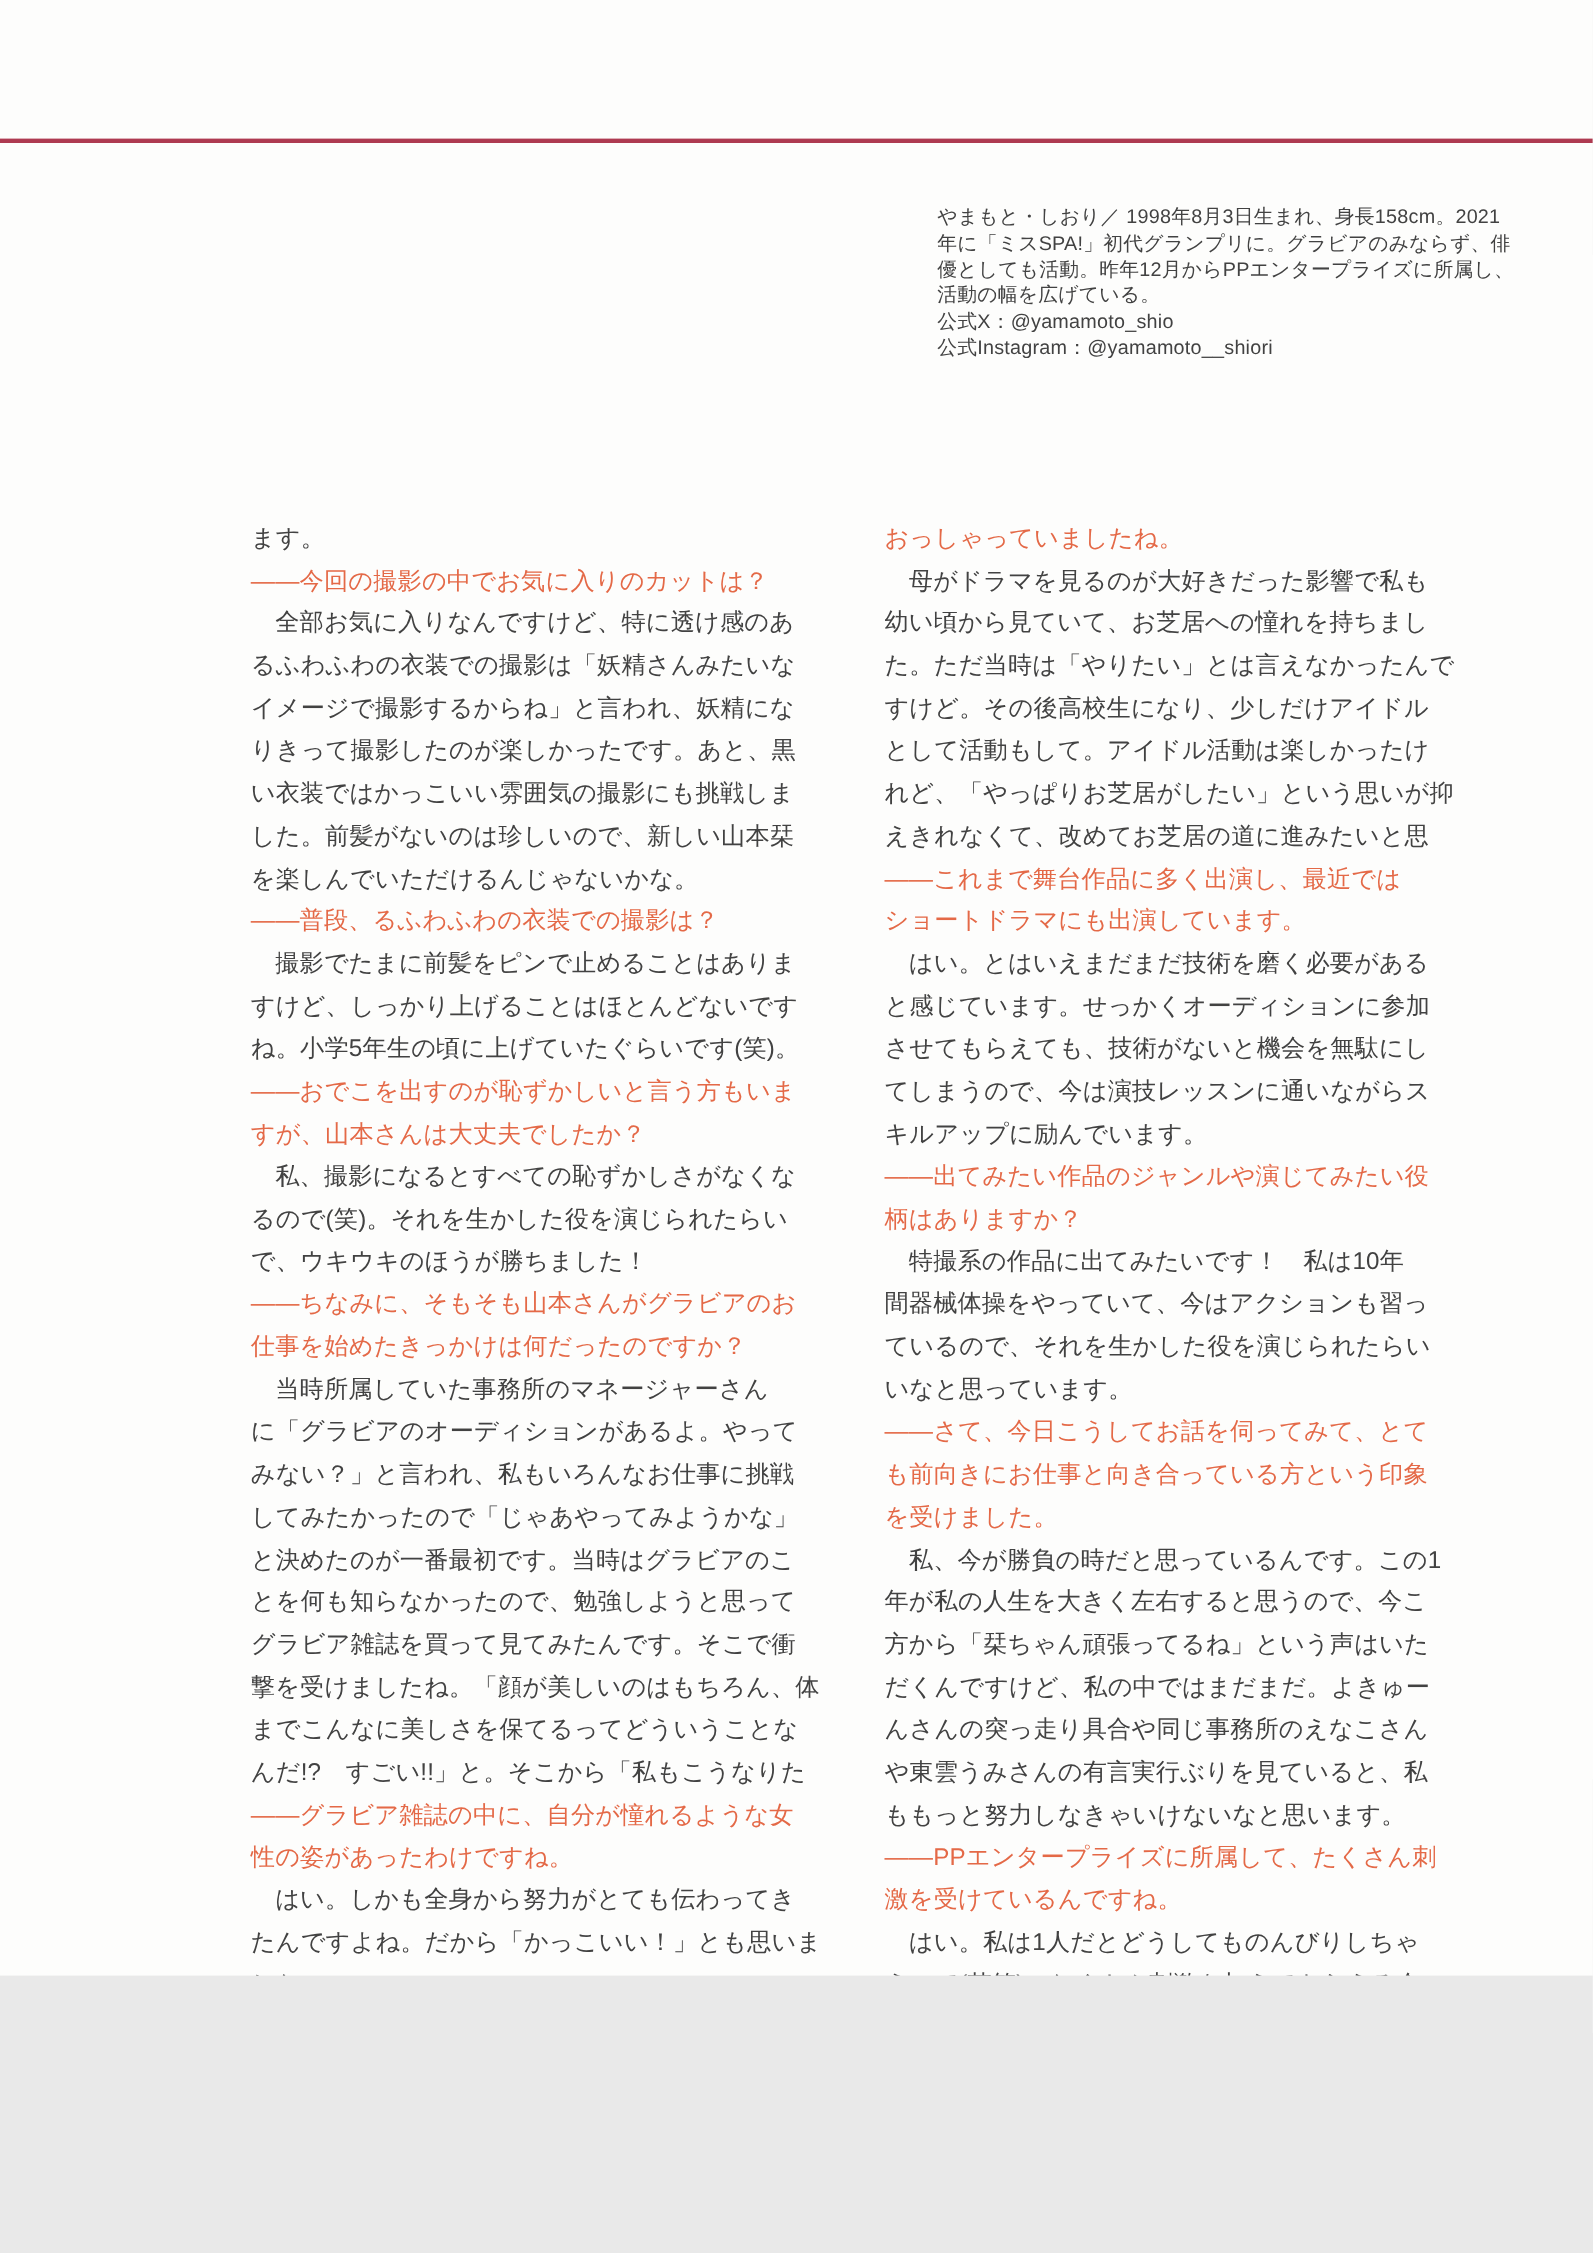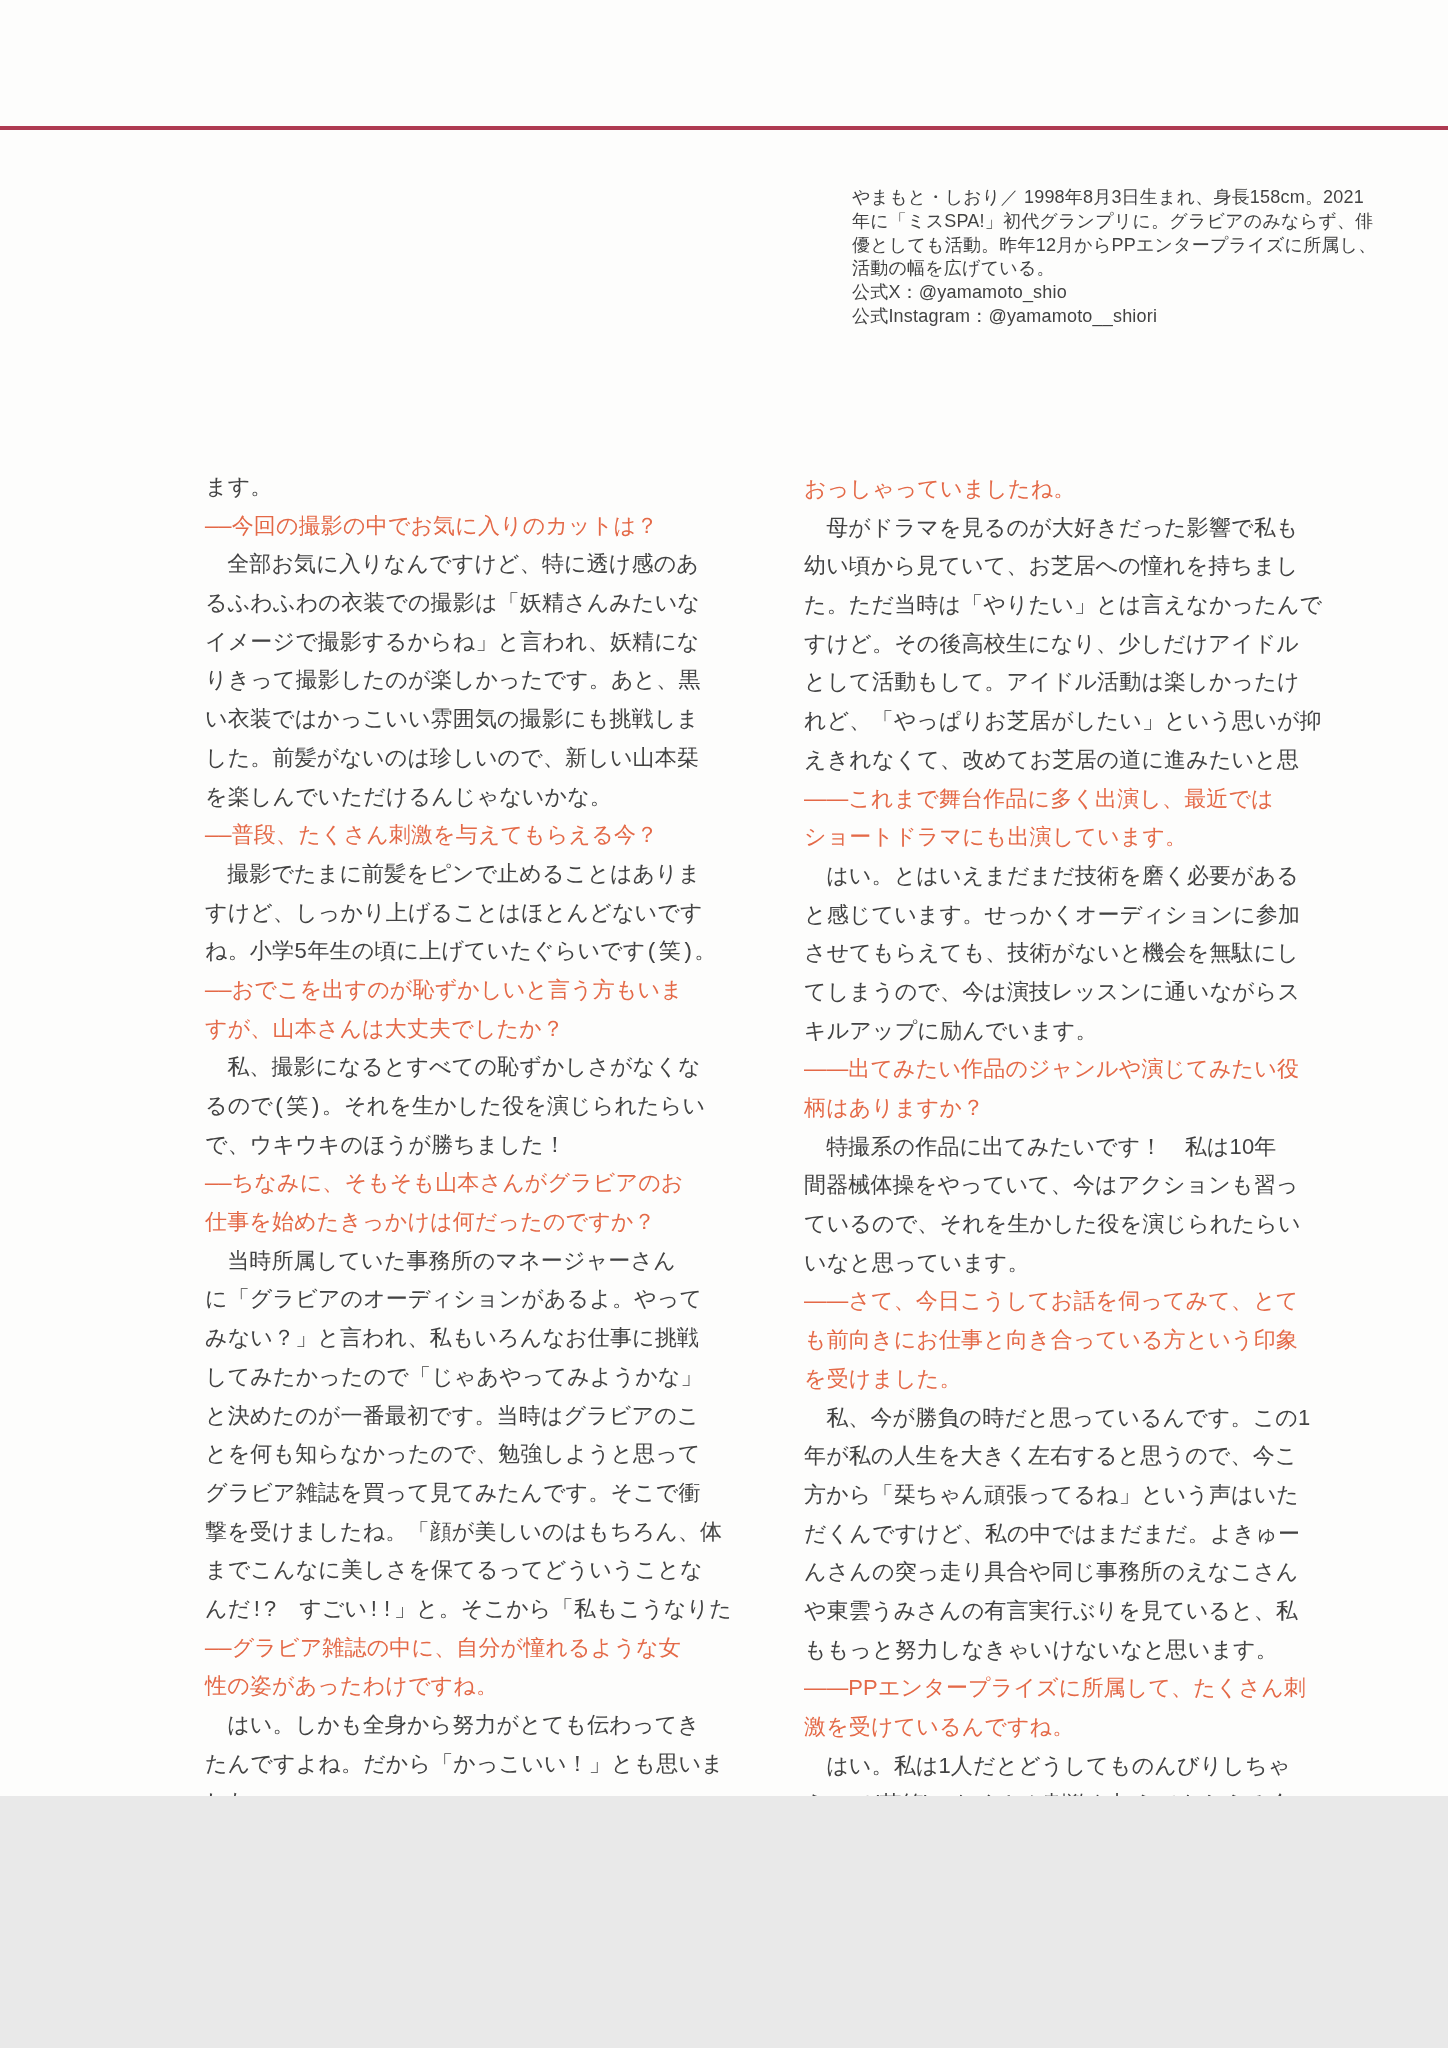--- a/index.html
+++ b/index.html
@@ -43,21 +43,21 @@
     white-space:nowrap;
   }
   .column{
     position:absolute;
     top:470px;
     color:var(--text);
     font-size:22px;
     line-height:38.7px;
     letter-spacing:0.15px;
   }
-  .column-left{ left:205px; width:492px;font-family:Liberation Mono, monospace; }
+  .column-left{ left:228px; width:492px; }
   .column-right{ left:804px; width:490px; }
   .column .line{
     white-space:nowrap;
     height:38.7px;
   }
   .column .line.q{
     color:var(--accent);
   }
   .column .line.a{
     color:var(--text);
@@ -81,21 +81,21 @@
   <div class="column column-left">
       <div class="line a">ます。</div>
       <div class="line q">——今回の撮影の中でお気に入りのカットは？</div>
       <div class="line a">　全部お気に入りなんですけど、特に透け感のあ</div>
       <div class="line a">るふわふわの衣装での撮影は「妖精さんみたいな</div>
       <div class="line a">イメージで撮影するからね」と言われ、妖精にな</div>
       <div class="line a">りきって撮影したのが楽しかったです。あと、黒</div>
       <div class="line a">い衣装ではかっこいい雰囲気の撮影にも挑戦しま</div>
       <div class="line a">した。前髪がないのは珍しいので、新しい山本栞</div>
       <div class="line a">を楽しんでいただけるんじゃないかな。</div>
-      <div class="line q">——普段、たくさん刺激を与えてもらえる今？</div>
+      <div class="line q">——普段、るふわふわの衣装での撮影は？</div>
       <div class="line a">　撮影でたまに前髪をピンで止めることはありま</div>
       <div class="line a">すけど、しっかり上げることはほとんどないです</div>
       <div class="line a">ね。小学5年生の頃に上げていたぐらいです(笑)。</div>
       <div class="line q">——おでこを出すのが恥ずかしいと言う方もいま</div>
       <div class="line q">すが、山本さんは大丈夫でしたか？</div>
       <div class="line a">　私、撮影になるとすべての恥ずかしさがなくな</div>
       <div class="line a">るので(笑)。それを生かした役を演じられたらい</div>
       <div class="line a">で、ウキウキのほうが勝ちました！</div>
       <div class="line q">——ちなみに、そもそも山本さんがグラビアのお</div>
       <div class="line q">仕事を始めたきっかけは何だったのですか？</div>

